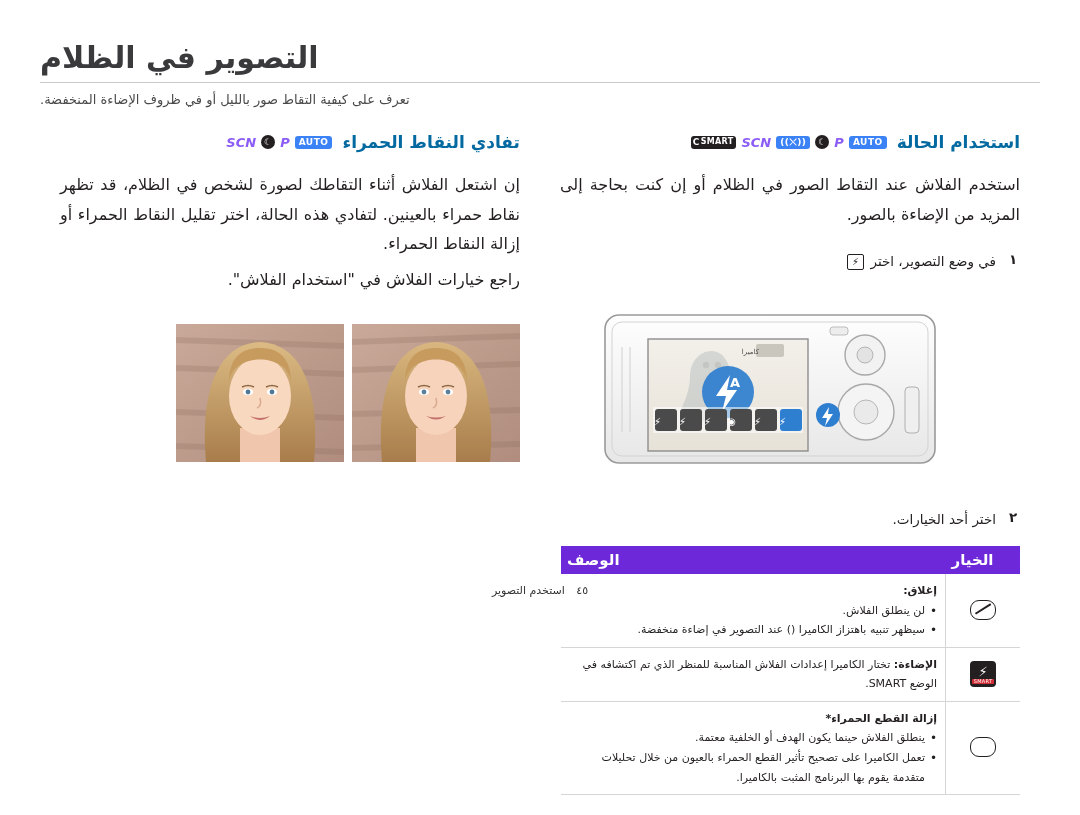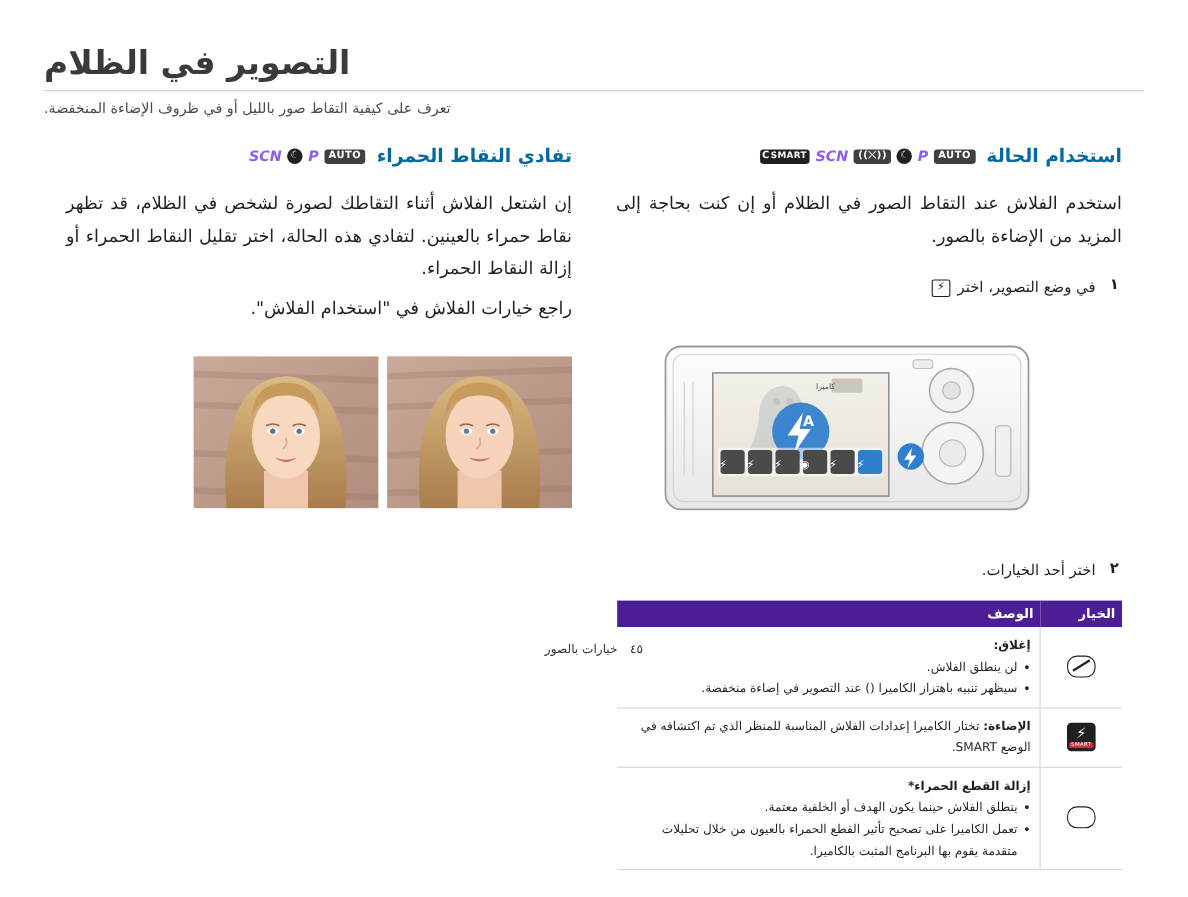--- a/index.html
+++ b/index.html
@@ -86,21 +86,21 @@
   .mi {
     font-size: 11px;
     font-weight: bold;
     color: #8b5cf6;
     line-height: 1;
     display: inline-flex;
     align-items: center;
     justify-content: center;
   }
   .mi-box {
-    background: #404040;
+    background: #3b82f6;
     color: #ffffff;
     border-radius: 3px;
     padding: 2px 4px;
     font-size: 9px;
     letter-spacing: 0.5px;
   }
   .mi-smart {
     background: #231f20;
     color: #fff;
     border-radius: 3px;
@@ -172,26 +172,26 @@
 
   
   .opt-table {
     margin-top: 16px;
     width: 460px;
     border-collapse: collapse;
     font-size: 11px;
     direction: rtl;
   }
   .opt-table thead th {
-    background: #4c1d95;
+    background: #6d28d9;
     color: #ffffff;
     font-weight: bold;
-    font-size: 12px;
+    font-size: 15px;
     padding: 5px 6px;
-    text-align: right;
+    text-align: left;
     border-left: 1px solid #ffffff;
   }
   .opt-table thead th:first-child { border-left: none; }
   .opt-table td {
     border-bottom: 1px solid #d5d5d5;
     padding: 7px 8px;
     vertical-align: middle;
   }
   .td-icon {
     width: 58px;
@@ -530,16 +530,16 @@
           <path d="M90 63 q6 -3 12 0" stroke="#8c6a47" stroke-width="1.4" fill="none"></path>
           <path d="M84 74 q2 8 -3 10" stroke="#d8a98c" stroke-width="1.5" fill="none"></path>
           <path d="M74 92 q10 8 20 0 q-10 4 -20 0z" fill="#c2706a"></path>
         </svg>
       </div>
     </div>
   </div>
 
   <div class="footer">
     <span class="pg">٤٥</span>
-    <span>خيارات بالصور</span>
+    <span>استخدم التصوير</span>
   </div>
 
 </div>
 
 </body></html>

